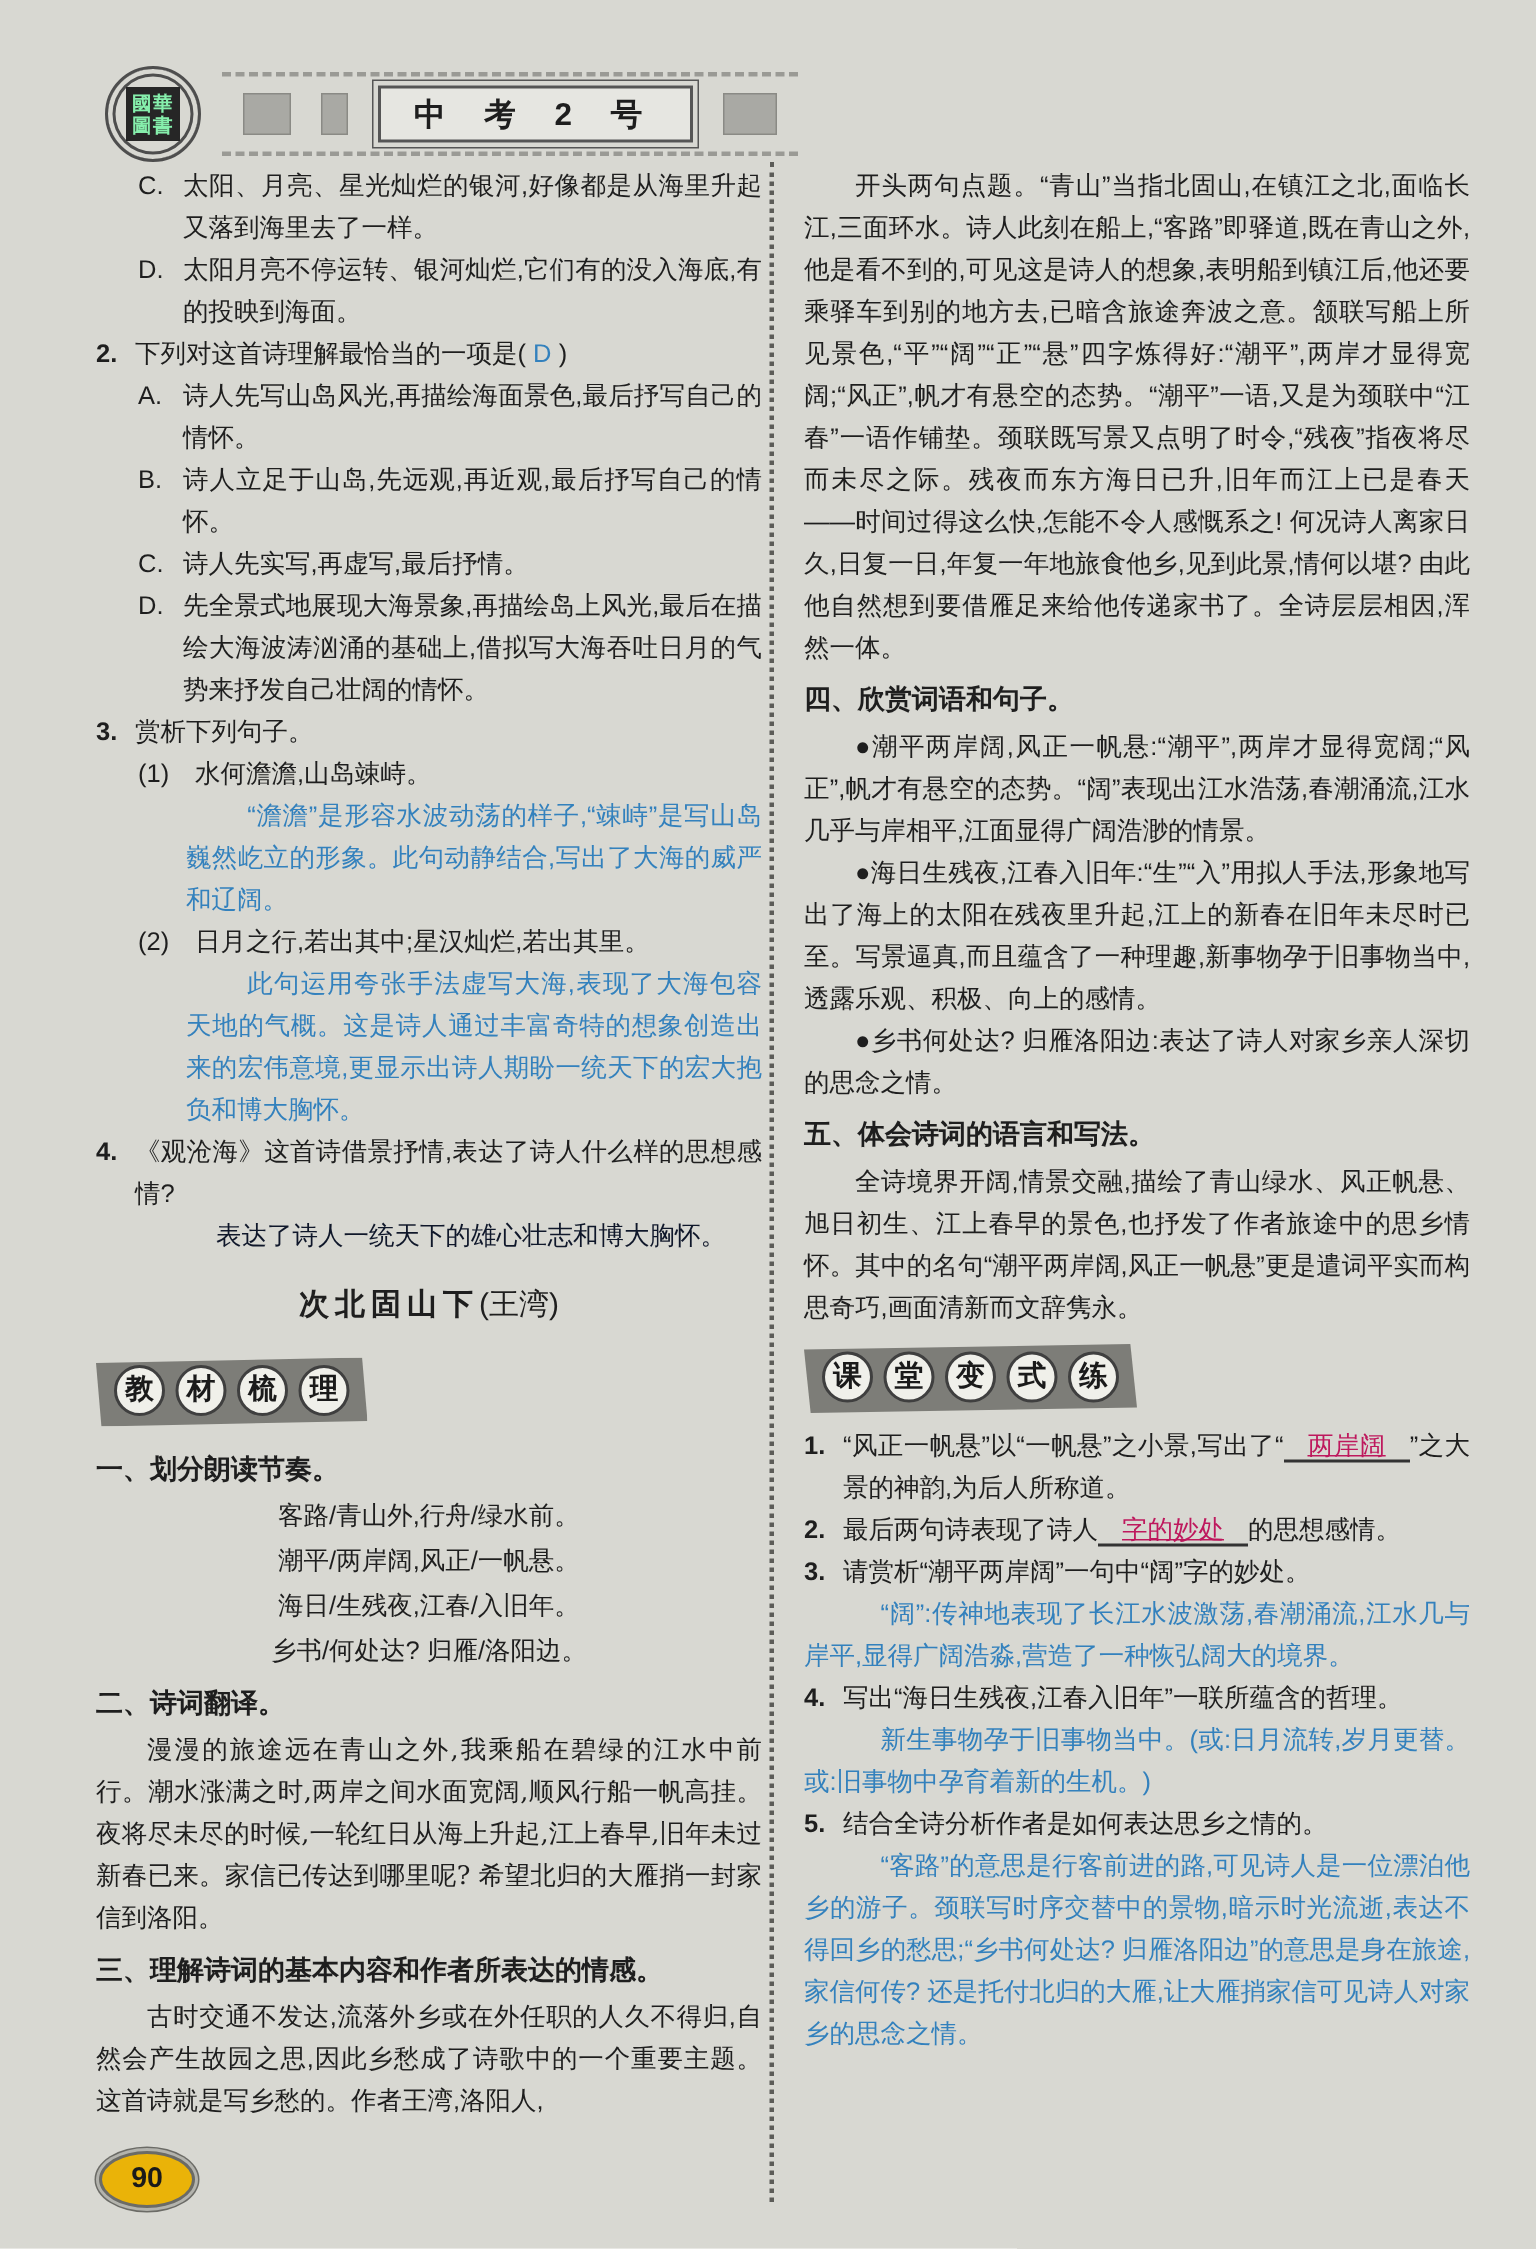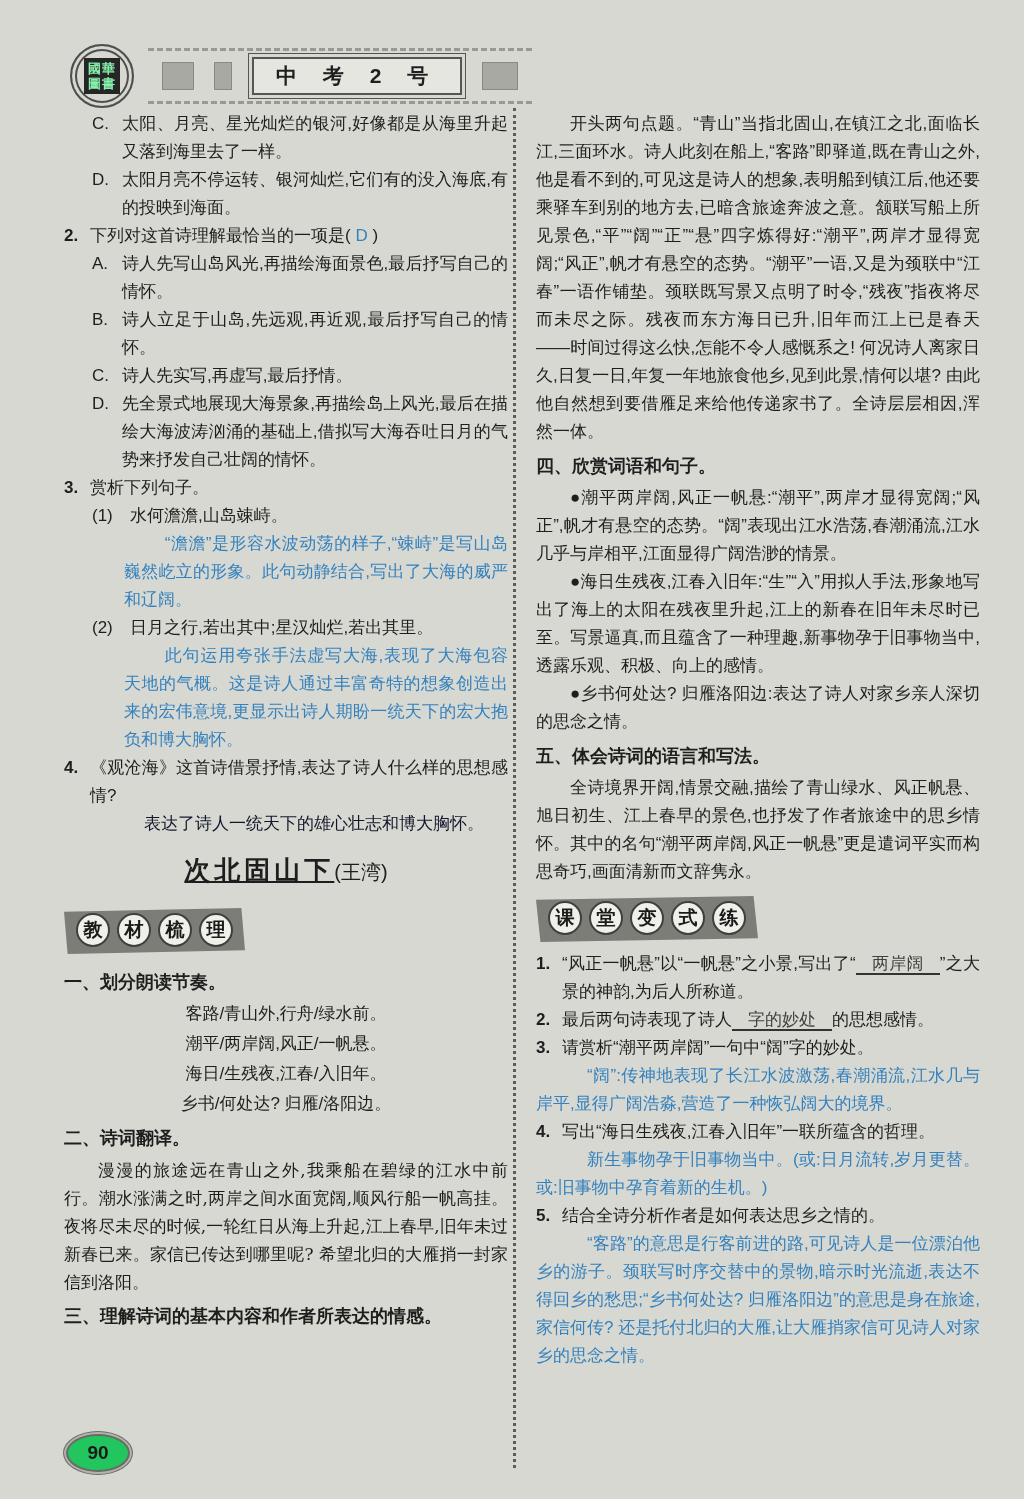--- a/index.html
+++ b/index.html
@@ -28,36 +28,36 @@
   .qrow{display:flex;}
   .qrow .num{flex:0 0 26px;font-weight:700;}
   .qrow .qtext{flex:1;}
   .subrow{display:flex;margin-left:28px;}
   .subrow .lbl{flex:0 0 38px;}
 
   .blue{color:#3381bd;}
   .ans-left{color:#3381bd;margin-left:60px;text-indent:2.4em;}
   .ans-left2{color:#0f172a;margin-left:80px;}
   .ans-right{color:#3381bd;text-indent:3em;}
-  .blank{color:#404040;border-bottom:2px solid #333;padding:0 16px;}
+  .blank{color:#be185d;border-bottom:2px solid #333;padding:0 16px;text-decoration:underline;}
 
   .poem-title{text-align:center;margin:18px 0 10px;}
-  .poem-title .main{font-size:26px;font-weight:700;letter-spacing:4px;text-decoration:underline;}
+  .poem-title .main{font-size:20px;font-weight:700;letter-spacing:4px;}
   .poem-title .author{font-size:20px;font-weight:400;margin-top:25px;}
 
   .badge{display:inline-flex;align-items:center;background:#7d7d78;padding:5px 12px 7px;gap:7px;clip-path:polygon(0 8%,98% 0,100% 92%,2% 100%);margin:10px 0 8px;}
   .badge-char{width:30px;height:30px;border-radius:50%;background:#f0f0ea;border:2px solid #3f3f3f;display:flex;align-items:center;justify-content:center;font-weight:700;font-size:19px;color:#1a1a1a;}
 
   .sec-head{font-weight:700;font-size:18px;margin:6px 0 4px;}
   .poem-lines{text-align:center;margin:2px 0;}
   .translation{text-indent:2em;font-family:"DejaVu Serif","Liberation Serif",serif;}
   .para-indent{text-indent:2em;}
   .bullet-para{text-indent:2em;}
 
-  .page-badge{position:absolute;left:66px;top:1434px;width:60px;height:34px;border-radius:50%;background:#22c55e;border:2px solid #6b6b66;box-shadow:0 0 0 2px #b3b3ad,0 0 0 3px #6b6b66;display:flex;align-items:center;justify-content:center;font-weight:700;font-size:19px;color:#1a1a1a;}
+  .page-badge{position:absolute;left:66px;top:1434px;width:60px;height:34px;border-radius:50%;background:#eab308;border:2px solid #6b6b66;box-shadow:0 0 0 2px #b3b3ad,0 0 0 3px #6b6b66;display:flex;align-items:center;justify-content:center;font-weight:700;font-size:19px;color:#1a1a1a;}
 </style>
 </head>
 <body>
 
 <div class="page">
 
   <div class="header">
     <div class="logo">
       <div class="logo-square">
         <span>國華</span>
@@ -145,20 +145,21 @@
     <div class="sec-head">一、划分朗读节奏。</div>
     <div class="poem-lines">客路/青山外,行舟/绿水前。</div>
     <div class="poem-lines">潮平/两岸阔,风正/一帆悬。</div>
     <div class="poem-lines">海日/生残夜,江春/入旧年。</div>
     <div class="poem-lines">乡书/何处达? 归雁/洛阳边。</div>
 
     <div class="sec-head">二、诗词翻译。</div>
     <div class="translation">漫漫的旅途远在青山之外,我乘船在碧绿的江水中前行。潮水涨满之时,两岸之间水面宽阔,顺风行船一帆高挂。夜将尽未尽的时候,一轮红日从海上升起,江上春早,旧年未过新春已来。家信已传达到哪里呢? 希望北归的大雁捎一封家信到洛阳。</div>
 
     <div class="sec-head">三、理解诗词的基本内容和作者所表达的情感。</div>
+    <div class="para-indent">古时交通不发达,流落外乡或在外任职的人久不得归,自然会产生故园之思,因此乡愁成了诗歌中的一个重要主题。这首诗就是写乡愁的。作者王湾,洛阳人,</div>
   </div>
 
   <div class="col col-right">
     <div class="para-indent">开头两句点题。“青山”当指北固山,在镇江之北,面临长江,三面环水。诗人此刻在船上,“客路”即驿道,既在青山之外,他是看不到的,可见这是诗人的想象,表明船到镇江后,他还要乘驿车到别的地方去,已暗含旅途奔波之意。颔联写船上所见景色,“平”“阔”“正”“悬”四字炼得好:“潮平”,两岸才显得宽阔;“风正”,帆才有悬空的态势。“潮平”一语,又是为颈联中“江春”一语作铺垫。颈联既写景又点明了时令,“残夜”指夜将尽而未尽之际。残夜而东方海日已升,旧年而江上已是春天——时间过得这么快,怎能不令人感慨系之! 何况诗人离家日久,日复一日,年复一年地旅食他乡,见到此景,情何以堪? 由此他自然想到要借雁足来给他传递家书了。全诗层层相因,浑然一体。</div>
 
     <div class="sec-head">四、欣赏词语和句子。</div>
     <div class="bullet-para">●潮平两岸阔,风正一帆悬:“潮平”,两岸才显得宽阔;“风正”,帆才有悬空的态势。“阔”表现出江水浩荡,春潮涌流,江水几乎与岸相平,江面显得广阔浩渺的情景。</div>
     <div class="bullet-para">●海日生残夜,江春入旧年:“生”“入”用拟人手法,形象地写出了海上的太阳在残夜里升起,江上的新春在旧年未尽时已至。写景逼真,而且蕴含了一种理趣,新事物孕于旧事物当中,透露乐观、积极、向上的感情。</div>
     <div class="bullet-para">●乡书何处达? 归雁洛阳边:表达了诗人对家乡亲人深切的思念之情。</div>
 

